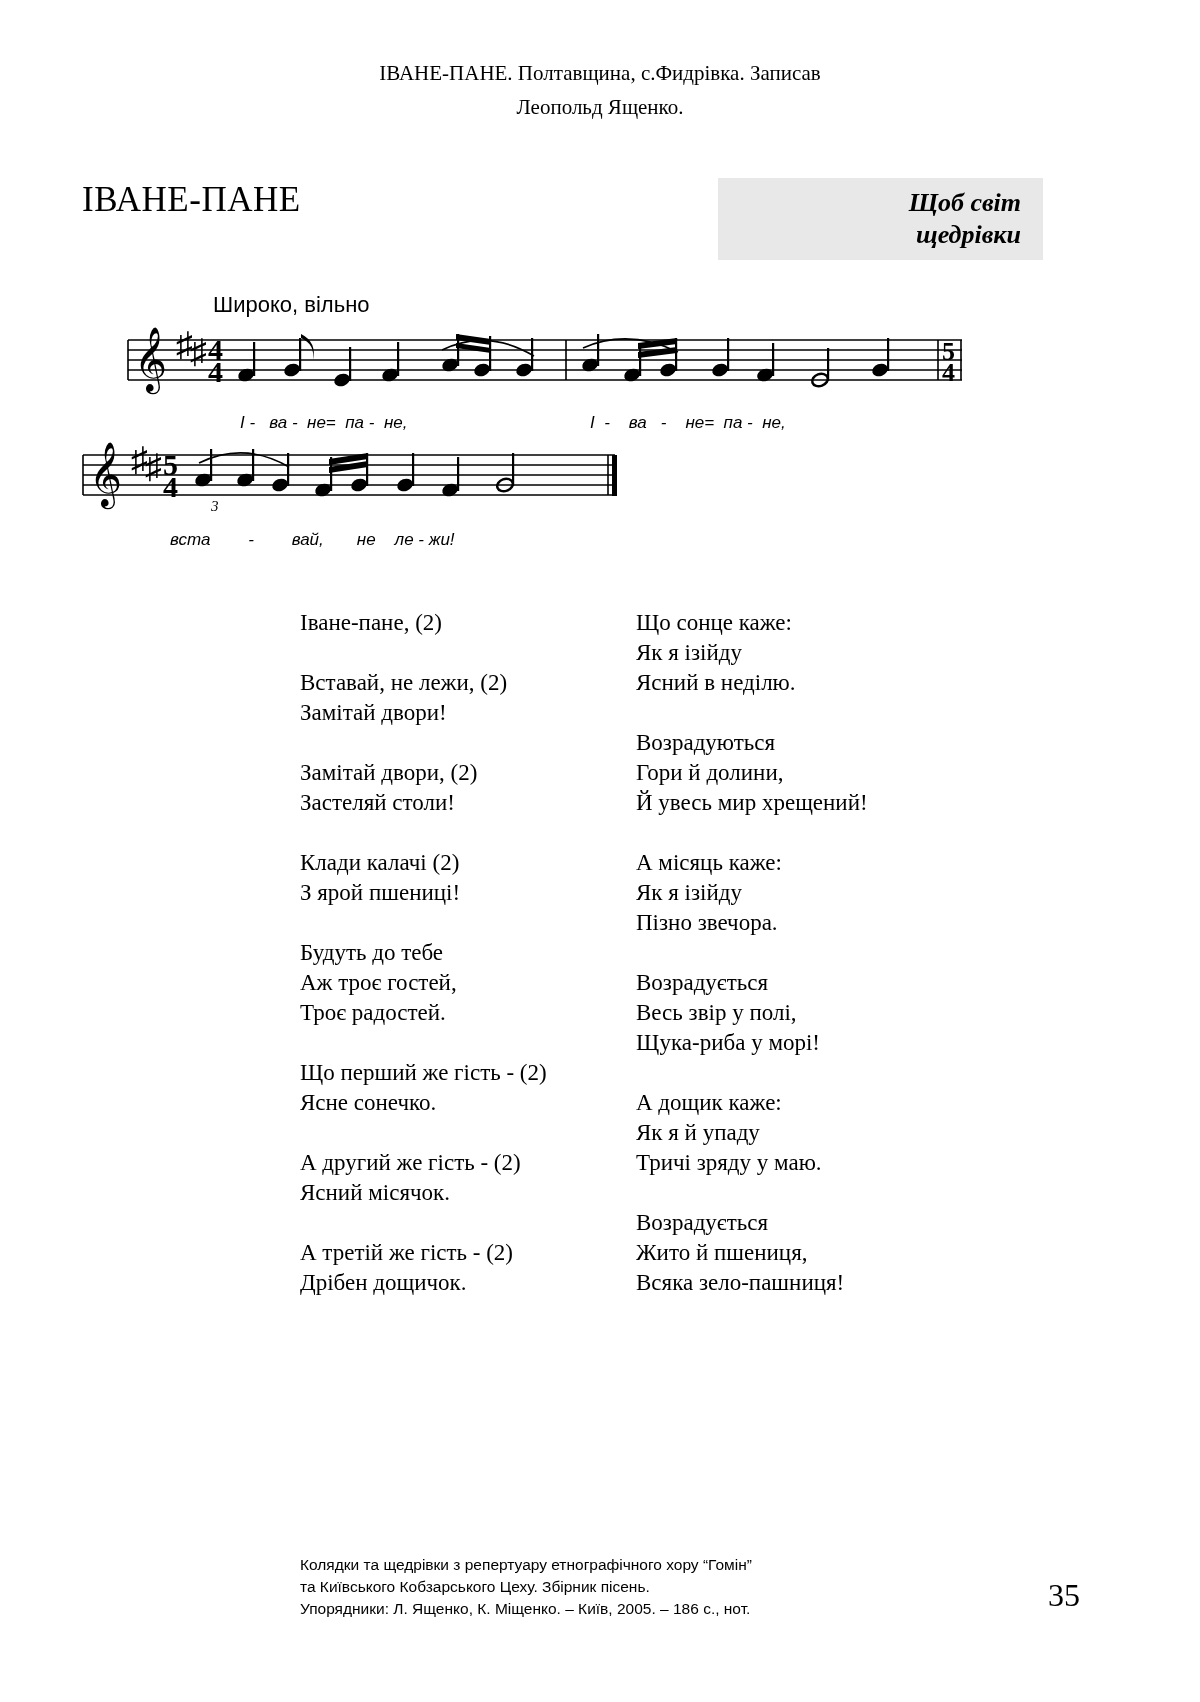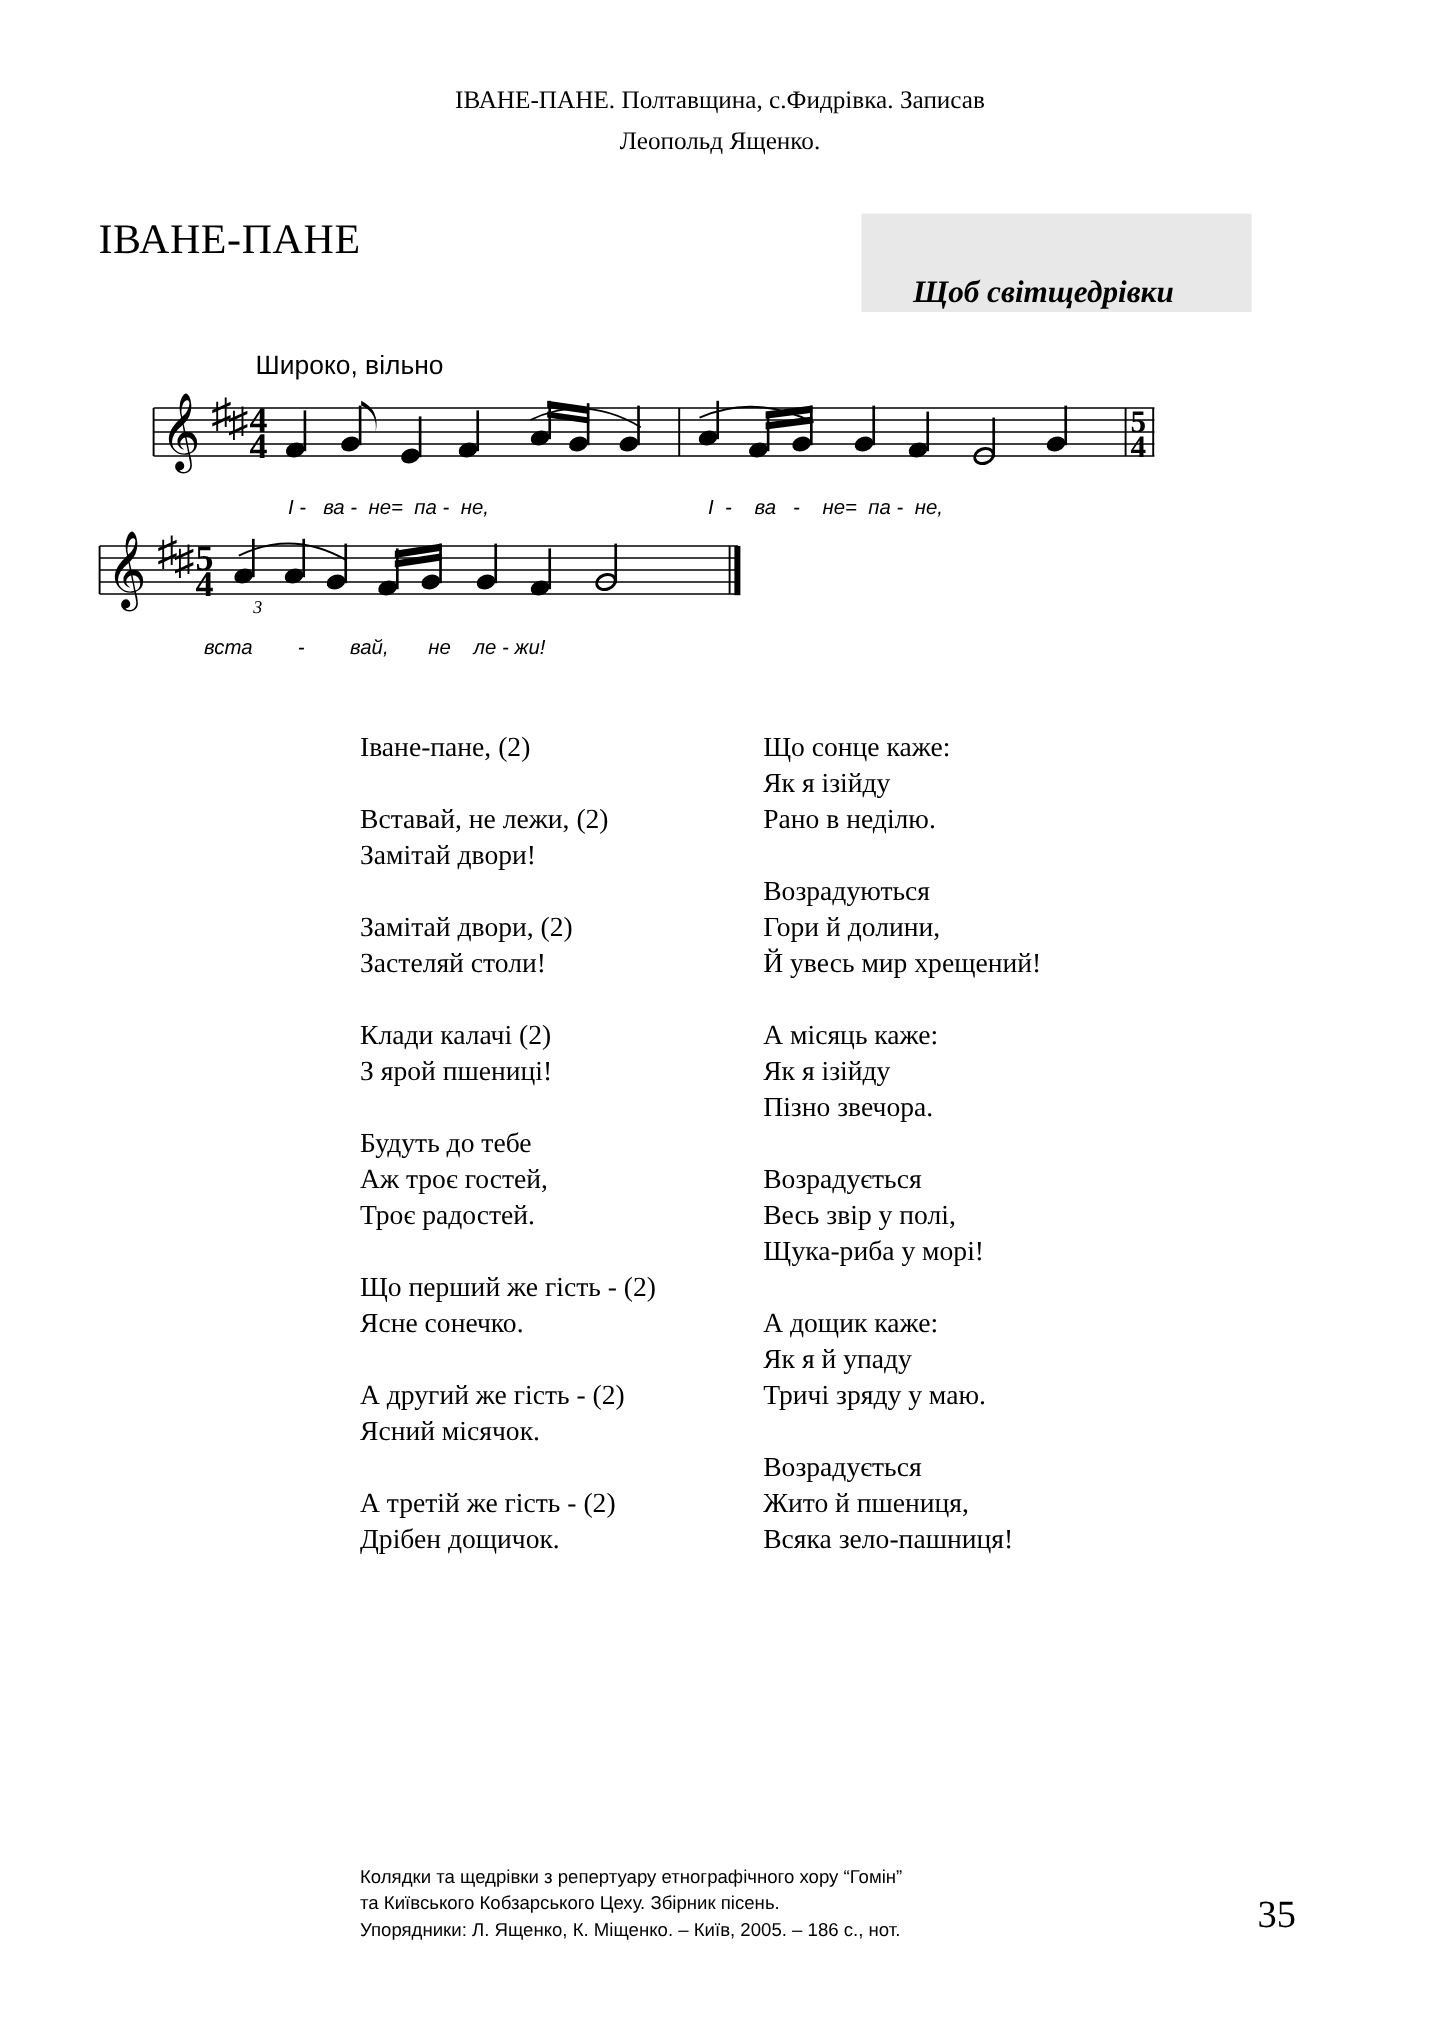--- a/index.html
+++ b/index.html
@@ -17,21 +17,21 @@
   }
 
   .page {
     position: absolute;
     inset: 0;
   }
 
   
   .running-head {
     position: absolute;
-    top: 66px;
+    top: 56px;
     left: 0;
     width: 1200px;
     text-align: center;
     font-size: 21px;
     line-height: 34px;
     font-family: "Liberation Serif", serif;
   }
 
   
   .song-title {
@@ -44,21 +44,21 @@
   }
 
   .cycle-box {
     position: absolute;
     top: 178px;
     left: 718px;
     width: 325px;
     height: 82px;
     background: #e8e8e8;
     display: flex;
-    flex-direction: row;
+    flex-direction: column;
     justify-content: center;
     align-items: flex-end;
     padding-right: 22px;
     box-sizing: border-box;
   }
   .cycle-box span {
     display: block;
     font-style: italic;
     font-weight: bold;
     font-size: 26px;
@@ -307,21 +307,21 @@
       <div class="stanza">
         <div class="ln">А третій же гість - (2)</div>
         <div class="ln">Дрібен дощичок.</div>
       </div>
     </div>
 
     <div class="col">
       <div class="stanza">
         <div class="ln">Що сонце каже:</div>
         <div class="ln">Як я ізійду</div>
-        <div class="ln">Рано в неділю.</div>
+        <div class="ln">Ясний в неділю.</div>
       </div>
       <div class="stanza">
         <div class="ln">Возрадуються</div>
         <div class="ln">Гори й долини,</div>
         <div class="ln">Й увесь мир хрещений!</div>
       </div>
       <div class="stanza">
         <div class="ln">А місяць каже:</div>
         <div class="ln">Як я ізійду</div>
         <div class="ln">Пізно звечора.</div>

